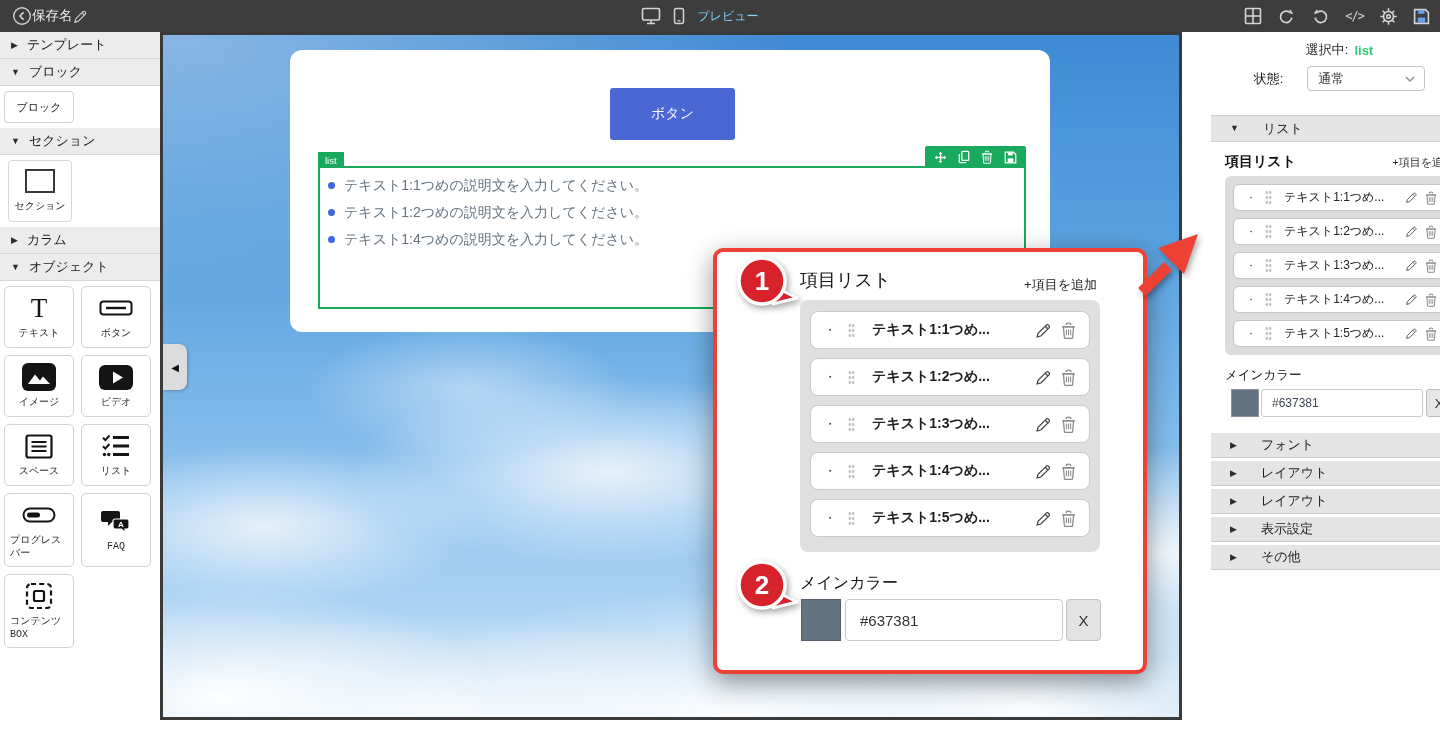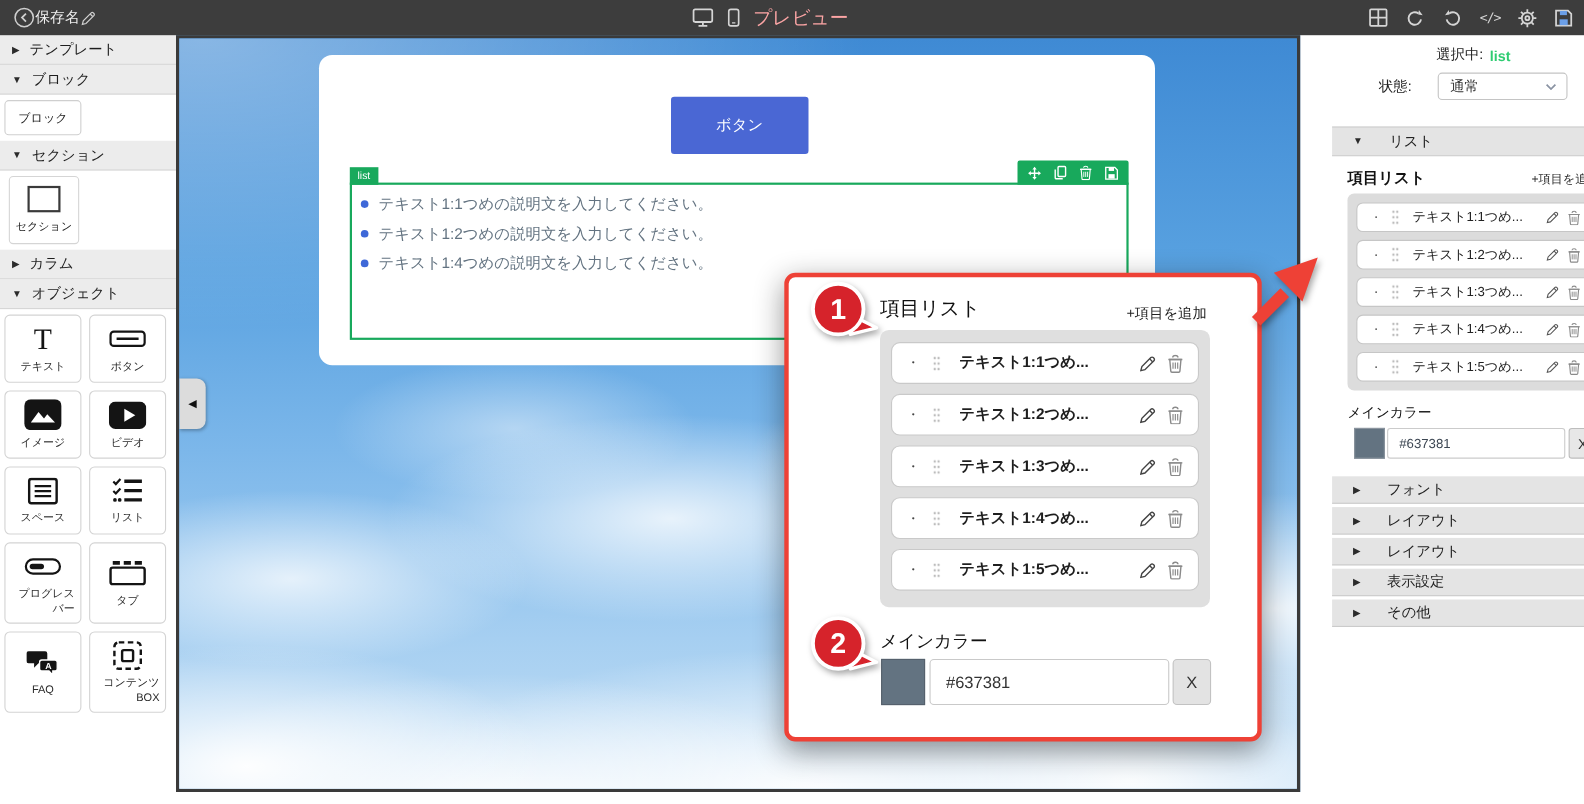--- a/index.html
+++ b/index.html
@@ -9,39 +9,39 @@
     background:#fff; overflow:hidden; position:relative;
     -webkit-font-smoothing:antialiased;
   }
   .app { position:relative; width:1440px; height:731px; }
 
   
   .topbar{position:absolute;left:0;top:0;width:1440px;height:32px;background:#3d3d3d;color:#e3e3e3;z-index:20;}
   .tb-left{position:absolute;left:12px;top:0;height:32px;display:flex;align-items:center;}
   .tb-title{font-size:13.5px;color:#efefef;}
   .tb-center{position:absolute;left:600px;top:0;width:200px;height:32px;display:flex;align-items:center;justify-content:center;gap:12px;}
-  .tb-label{font-size:17px;color:#fca5a5;}
+  .tb-label{font-size:12px;color:#7dd3fc;}
   .tb-right{position:absolute;right:10px;top:0;height:32px;display:flex;align-items:center;gap:15px;}
   .tb-ic{display:inline-flex;align-items:center;justify-content:center;cursor:pointer;}
   .tb-ic svg{display:block;}
   .tb-code{font-size:12px;color:#d5d5d5;font-family:"DejaVu Sans Mono",monospace;letter-spacing:-1px;}
 
   
   .left-sb{position:absolute;left:0;top:32px;width:160px;height:699px;background:#fff;z-index:10;}
   .sb-bar{height:27px;background:#ececec;border-bottom:1px solid #d6d6d6;display:flex;align-items:center;padding-left:11px;gap:9px;font-size:13px;color:#1e1e1e;cursor:pointer;}
   .tri{font-size:9px;color:#2b2b2b;line-height:1;}
   .sb-card{width:70px;height:32px;margin:5px 0 5px 4px;background:#fff;border:1px solid #cfcfcf;border-radius:4px;display:flex;align-items:center;justify-content:center;font-size:11px;color:#222;cursor:pointer;}
   .sb-card-lg{width:64px;height:62px;margin:5px 0 5px 8px;background:#fff;border:1px solid #d5d5d5;border-radius:4px;display:flex;flex-direction:column;align-items:center;justify-content:center;gap:6px;font-size:10px;color:#222;cursor:pointer;}
   .sec-ic{width:30px;height:24px;border:2px solid #3a3a3a;background:#fff;}
   .obj-grid{display:grid;grid-template-columns:70px 70px;gap:7px;padding:5px 0 0 4px;}
   .obj-card{background:#fff;border:1px solid #d3d3d3;border-radius:5px;min-height:62px;display:flex;flex-direction:column;align-items:center;justify-content:center;gap:5px;padding:6px 2px;cursor:pointer;}
   .obj-ico{height:30px;display:flex;align-items:center;justify-content:center;color:#141414;}
   .obj-ico svg{display:block;}
   .obj-T{font-family:"Liberation Serif","DejaVu Serif",serif;font-size:27px;line-height:1;color:#141414;}
-  .obj-label{font-size:10px;color:#2a2a2a;text-align:right;line-height:1.25;max-width:58px;}
+  .obj-label{font-size:10px;color:#2a2a2a;text-align:left;line-height:1.25;max-width:58px;font-family:Liberation Mono, monospace;}
 
   
   .canvas-frame{position:absolute;left:160px;top:32px;width:1022px;height:688px;border:3px solid #3a3a3a;background:#4f97db;z-index:5;}
   .sky{position:relative;width:100%;height:100%;overflow:hidden;cursor:default;background:
     radial-gradient(420px 170px at 6% 97%, rgba(255,255,255,.96), rgba(255,255,255,0) 65%),
     radial-gradient(520px 200px at 28% 104%, #fff, rgba(255,255,255,0) 66%),
     radial-gradient(580px 210px at 56% 101%, rgba(255,255,255,.97), rgba(255,255,255,0) 64%),
     radial-gradient(480px 180px at 85% 99%, rgba(255,255,255,.92), rgba(255,255,255,0) 65%),
     radial-gradient(390px 150px at 98% 76%, rgba(255,255,255,.85), rgba(255,255,255,0) 70%),
     radial-gradient(310px 115px at 10% 72%, rgba(255,255,255,.75), rgba(255,255,255,0) 70%),
@@ -291,29 +291,20 @@
         <div class="obj-label">リスト</div>
       </div>
       <div class="obj-card">
         <div class="obj-ico">
           <svg width="34" height="16" viewBox="0 0 34 16">
               <rect x="1.5" y="1.5" width="31" height="13" rx="6.5" fill="none" stroke="#141414" stroke-width="2"></rect>
               <rect x="5" y="5.5" width="13" height="5" rx="2.5" fill="#141414"></rect>
             </svg>
         </div>
         <div class="obj-label">プログレスバー</div>
-      </div>
-      <div class="obj-card">
-        <div class="obj-ico">
-          <svg width="34" height="24" viewBox="0 0 34 24">
-              <rect x="1.5" y="7" width="31" height="15" rx="2" fill="none" stroke="#141414" stroke-width="2.2"></rect>
-              <path d="M3.5 2.8 h6.5 M13.5 2.8 h6.5 M23.5 2.8 h6.5" stroke="#141414" stroke-width="3.4"></path>
-            </svg>
-        </div>
-        <div class="obj-label">タブ</div>
       </div>
       <div class="obj-card">
         <div class="obj-ico">
           <svg width="30" height="26" viewBox="0 0 30 26">
               <path d="M2 3 h15 a2 2 0 0 1 2 2 v7 a2 2 0 0 1 -2 2 h-6 l-4 4 v-4 h-5 a2 2 0 0 1 -2 -2 V5 a2 2 0 0 1 2 -2 Z" fill="#141414"></path>
               <path d="M14 11 h12 a2 2 0 0 1 2 2 v6 a2 2 0 0 1 -2 2 h-2 v3.5 l-3.5 -3.5 h-6.5 a2 2 0 0 1 -2 -2 v-6 a2 2 0 0 1 2 -2 Z" fill="#141414" stroke="#fff" stroke-width="1.2"></path>
               <text x="20" y="19" text-anchor="middle" font-size="8" font-weight="bold" fill="#fff">A</text>
             </svg>
         </div>
         <div class="obj-label">FAQ</div>

